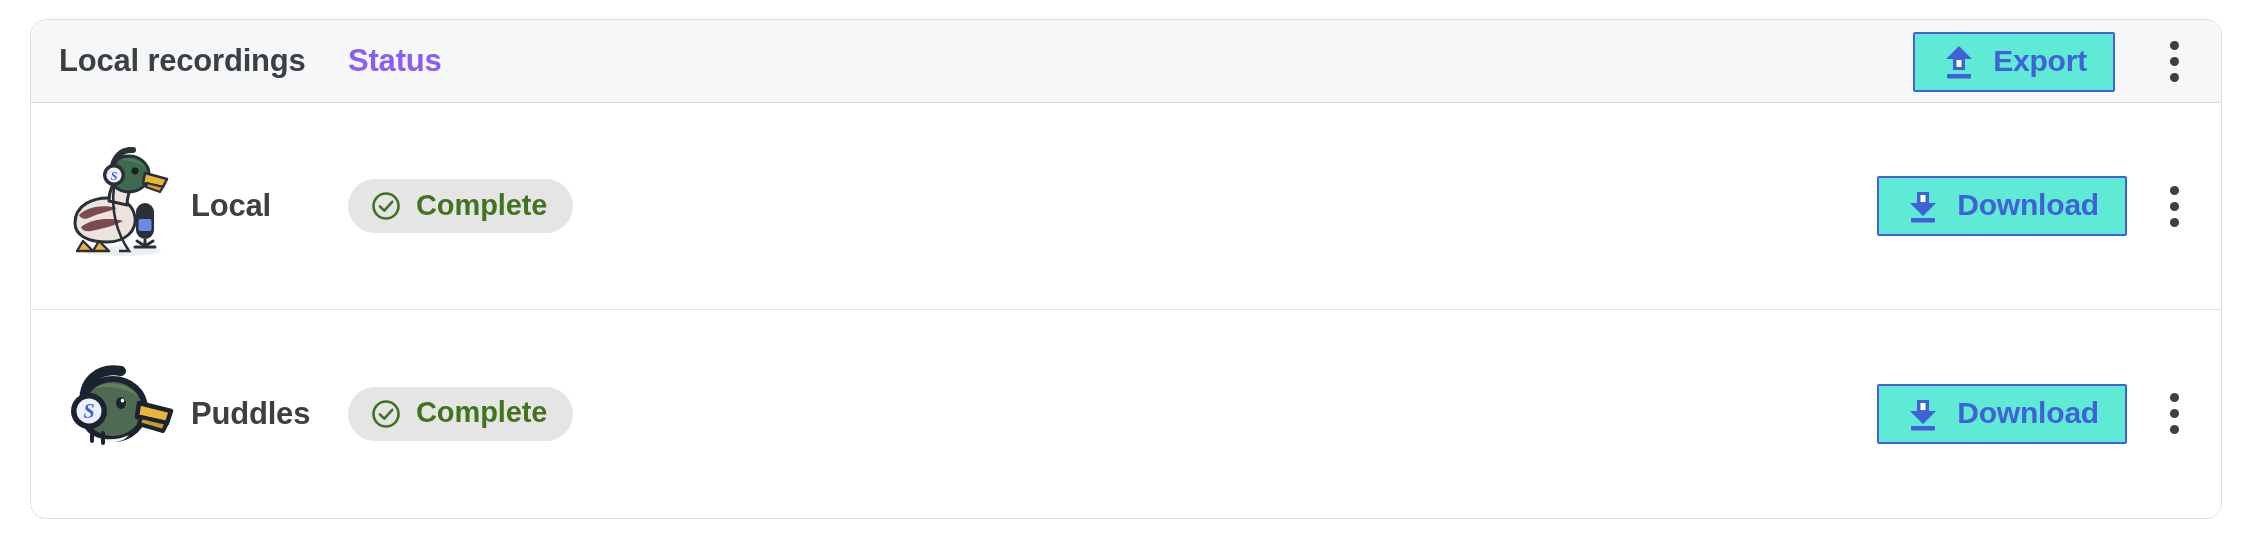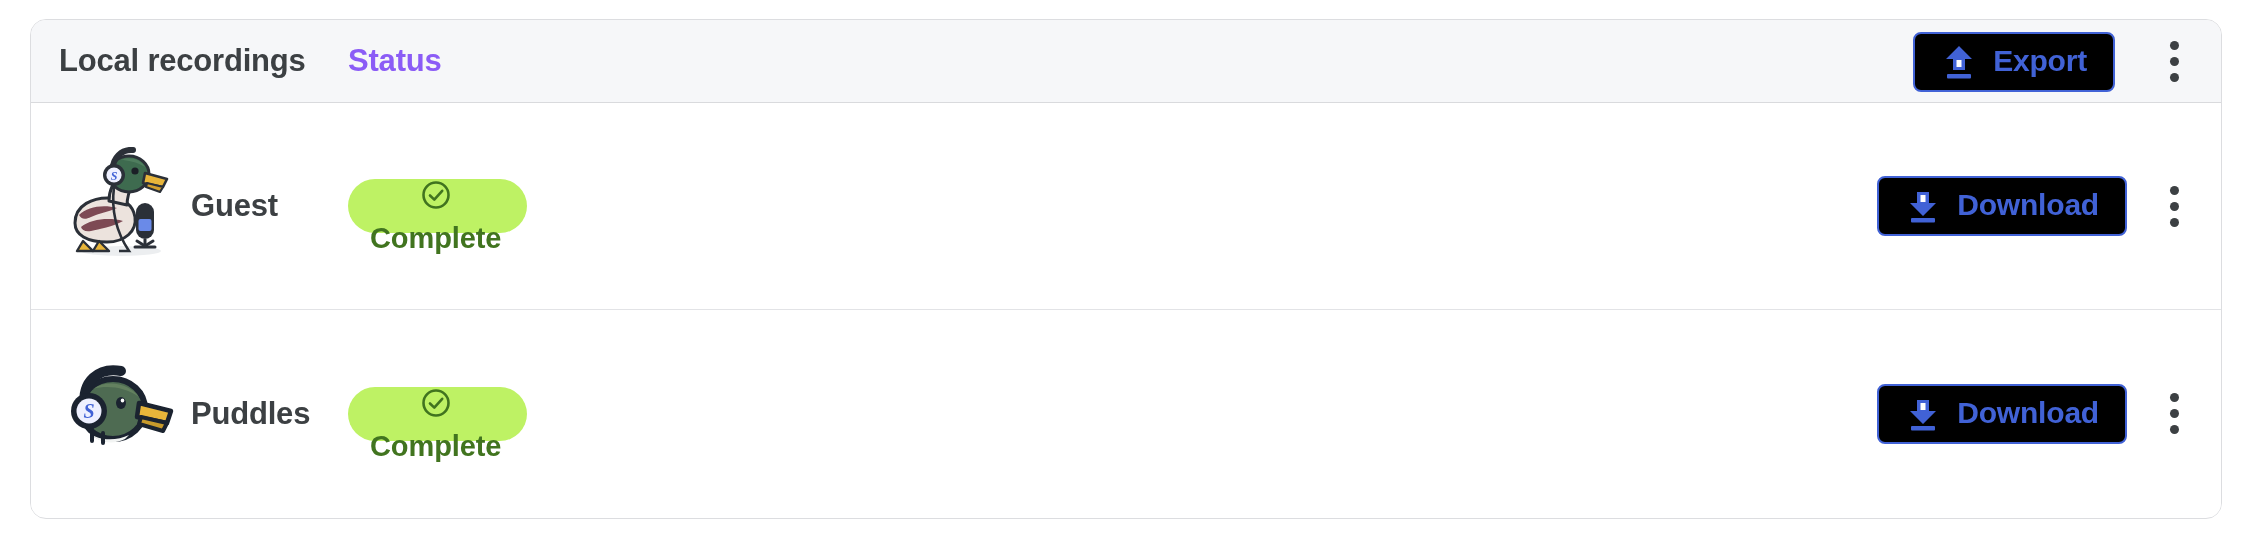--- a/index.html
+++ b/index.html
@@ -73,22 +73,22 @@
 
   
   .btn {
     display: inline-flex;
     align-items: center;
     justify-content: center;
     gap: 16px;
     height: 60px;
     padding: 0 26px;
     border: 2px solid #4162d6;
-    border-radius: 8px;
-    background: #000000;
+    border-radius: 2px;
+    background: #5eead4;
     color: #4162d6;
     font-family: "Liberation Sans", sans-serif;
     font-size: 30px;
     font-weight: 700;
     letter-spacing: -0.2px;
     cursor: pointer;
     white-space: nowrap;
   }
 
   .btn .btn-label { line-height: 1; position: relative; top: -1px; }
@@ -153,27 +153,26 @@
     left: 317px;
   }
 
   .badge {
     display: inline-flex;
     align-items: center;
     gap: 14px;
     height: 54px;
     padding: 0 26px 0 22px;
     border-radius: 27px;
-    background: #bef264;
+    background: #e5e5e5;
     color: #41741f;
     font-size: 29px;
     font-weight: 600;
     letter-spacing: -0.1px;
     white-space: nowrap;
-    flex-direction: column;
   }
   .badge .badge-label { line-height: 1; position: relative; top: -1px; }
 
   .row-actions {
     position: absolute;
     right: 0px;
     display: flex;
     align-items: center;
   }
   .btn-download { margin-right: 16px; justify-content: flex-end; }
@@ -251,21 +250,21 @@
           <rect x="77" y="56" width="18" height="36" rx="9" fill="#2b3038"></rect>
           <rect x="79.5" y="72" width="13" height="12" rx="2" fill="#6a8ae8"></rect>
 
           <path d="M55 40 C52 64 58 86 70 104 L60 104" fill="none" stroke="#2b3038" stroke-width="2.6"></path>
 
           <path d="M24 94 L18 104 L34 104 Z" fill="#e8b53a" stroke="#2b3038" stroke-width="2.4" stroke-linejoin="round"></path>
           <path d="M40 94 L34 104 L50 104 Z" fill="#e8b53a" stroke="#2b3038" stroke-width="2.4" stroke-linejoin="round"></path>
         </svg>
       </div>
 
-      <div class="row-name">Guest</div>
+      <div class="row-name">Local</div>
 
       <div class="status-cell">
         <span class="badge">
           <span>
             <svg width="32" height="32" viewBox="0 0 32 32">
               <circle cx="16" cy="16" r="12.5" fill="none" stroke="#41741f" stroke-width="2.6"></circle>
               <path d="M10 16.5 L14.3 20.6 L22.2 11.8" fill="none" stroke="#41741f" stroke-width="2.6" stroke-linecap="round" stroke-linejoin="round"></path>
             </svg>
           </span>
           <span class="badge-label">Complete</span>

